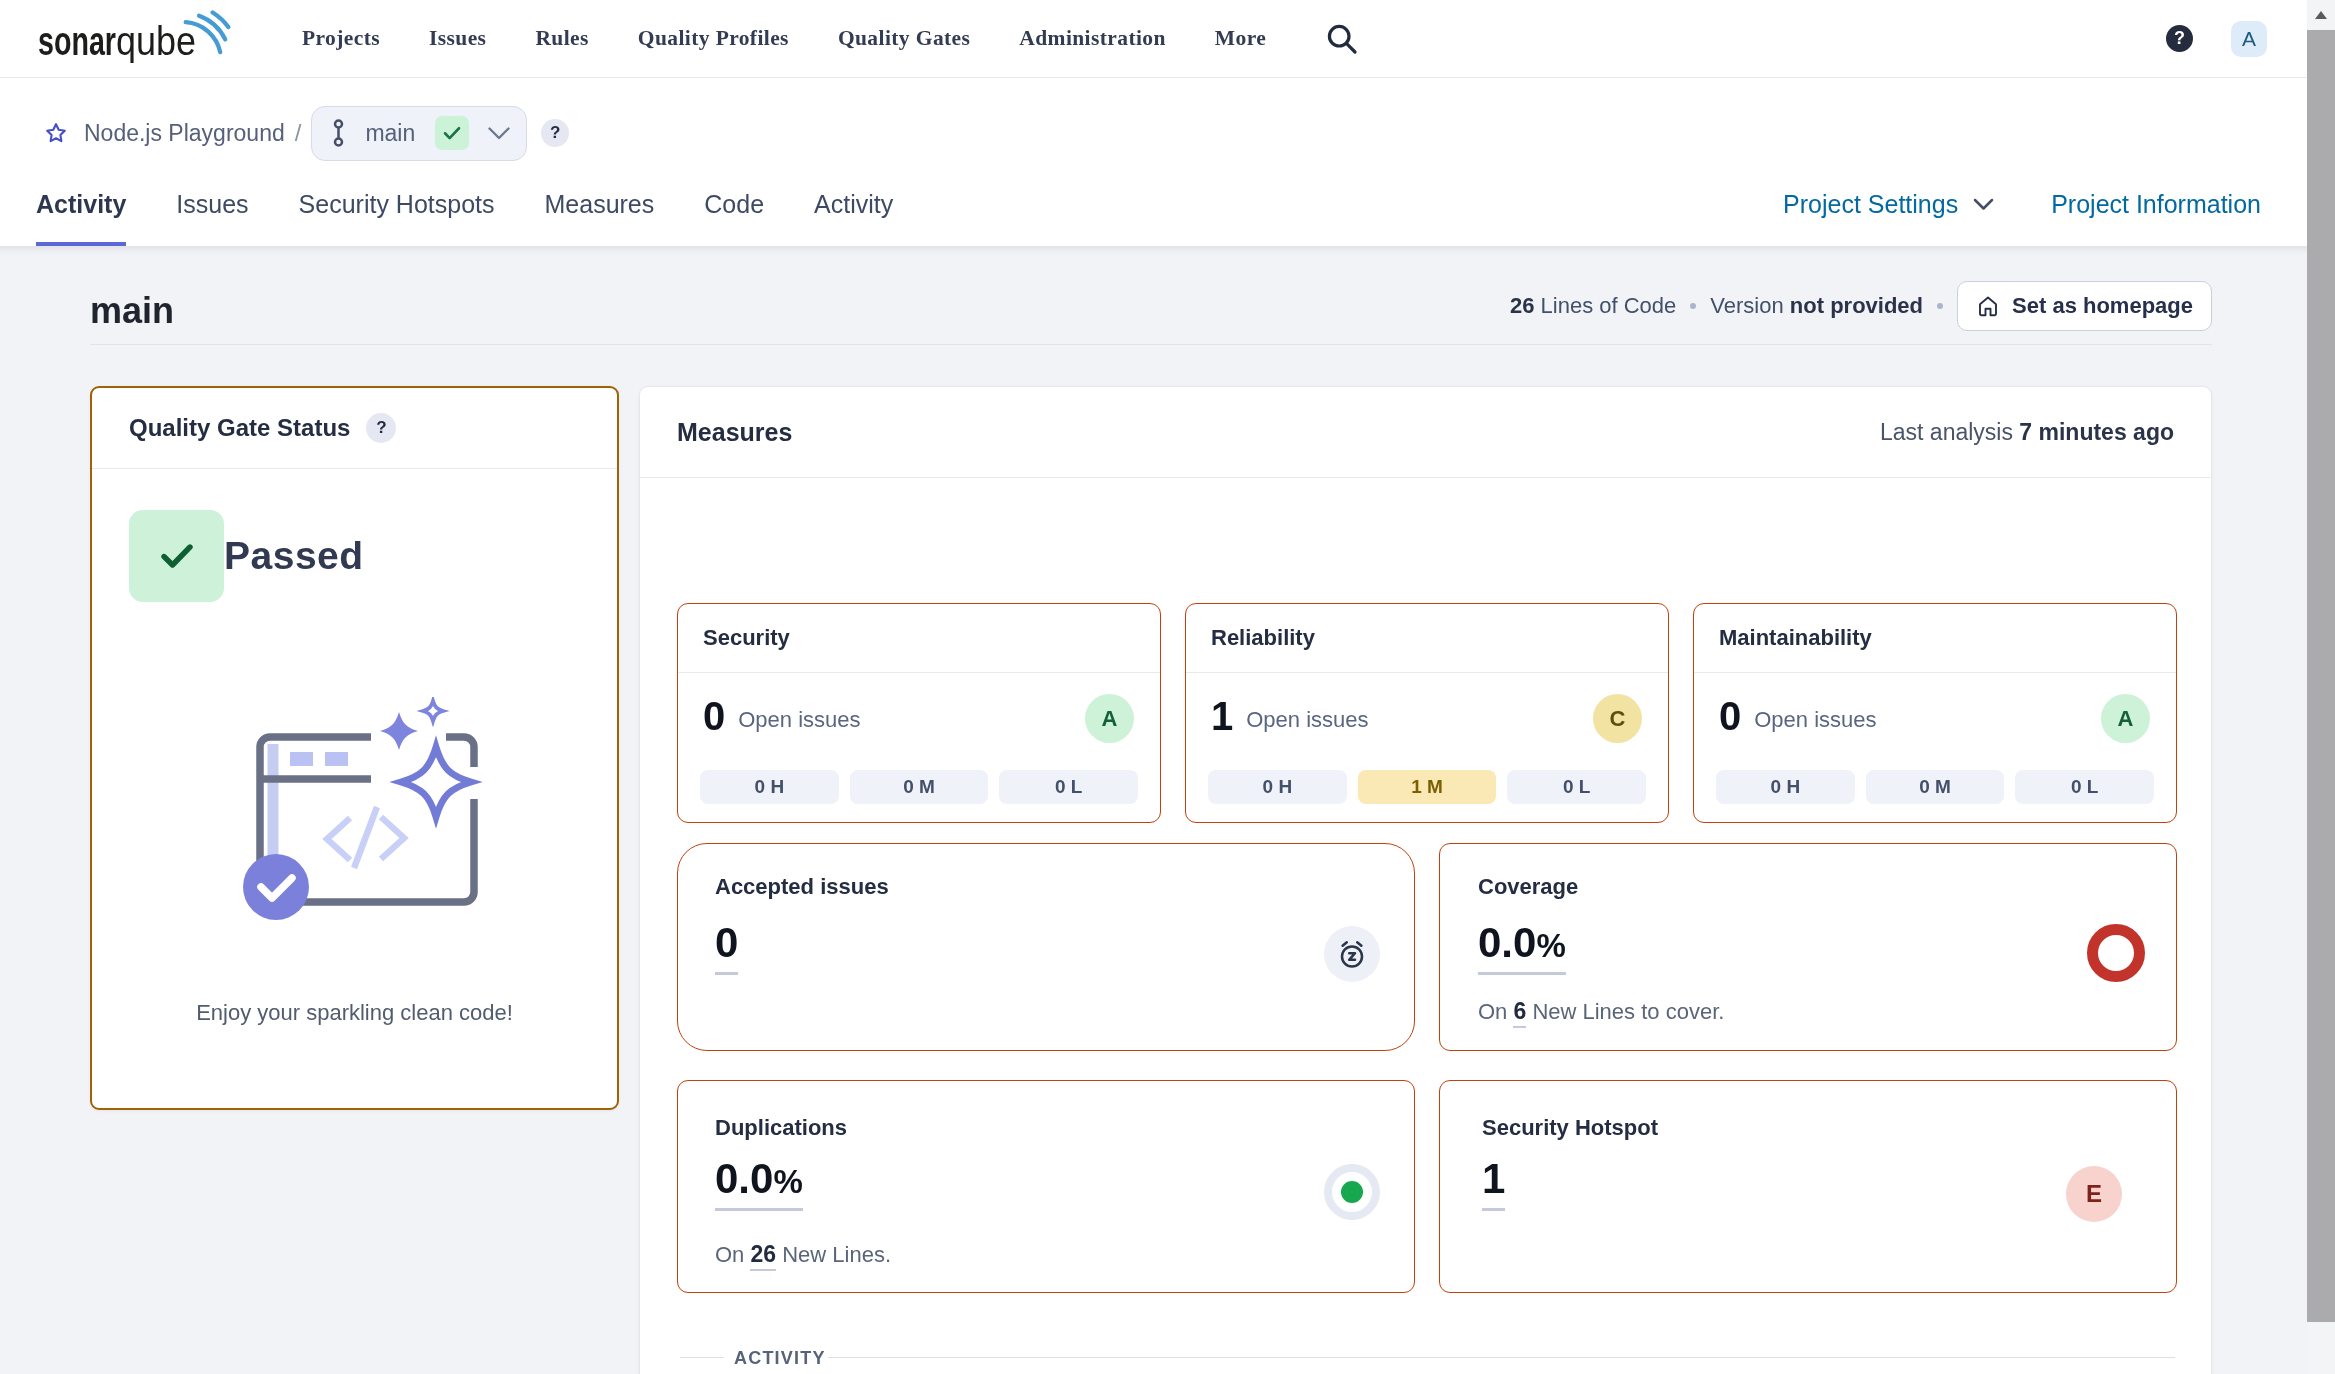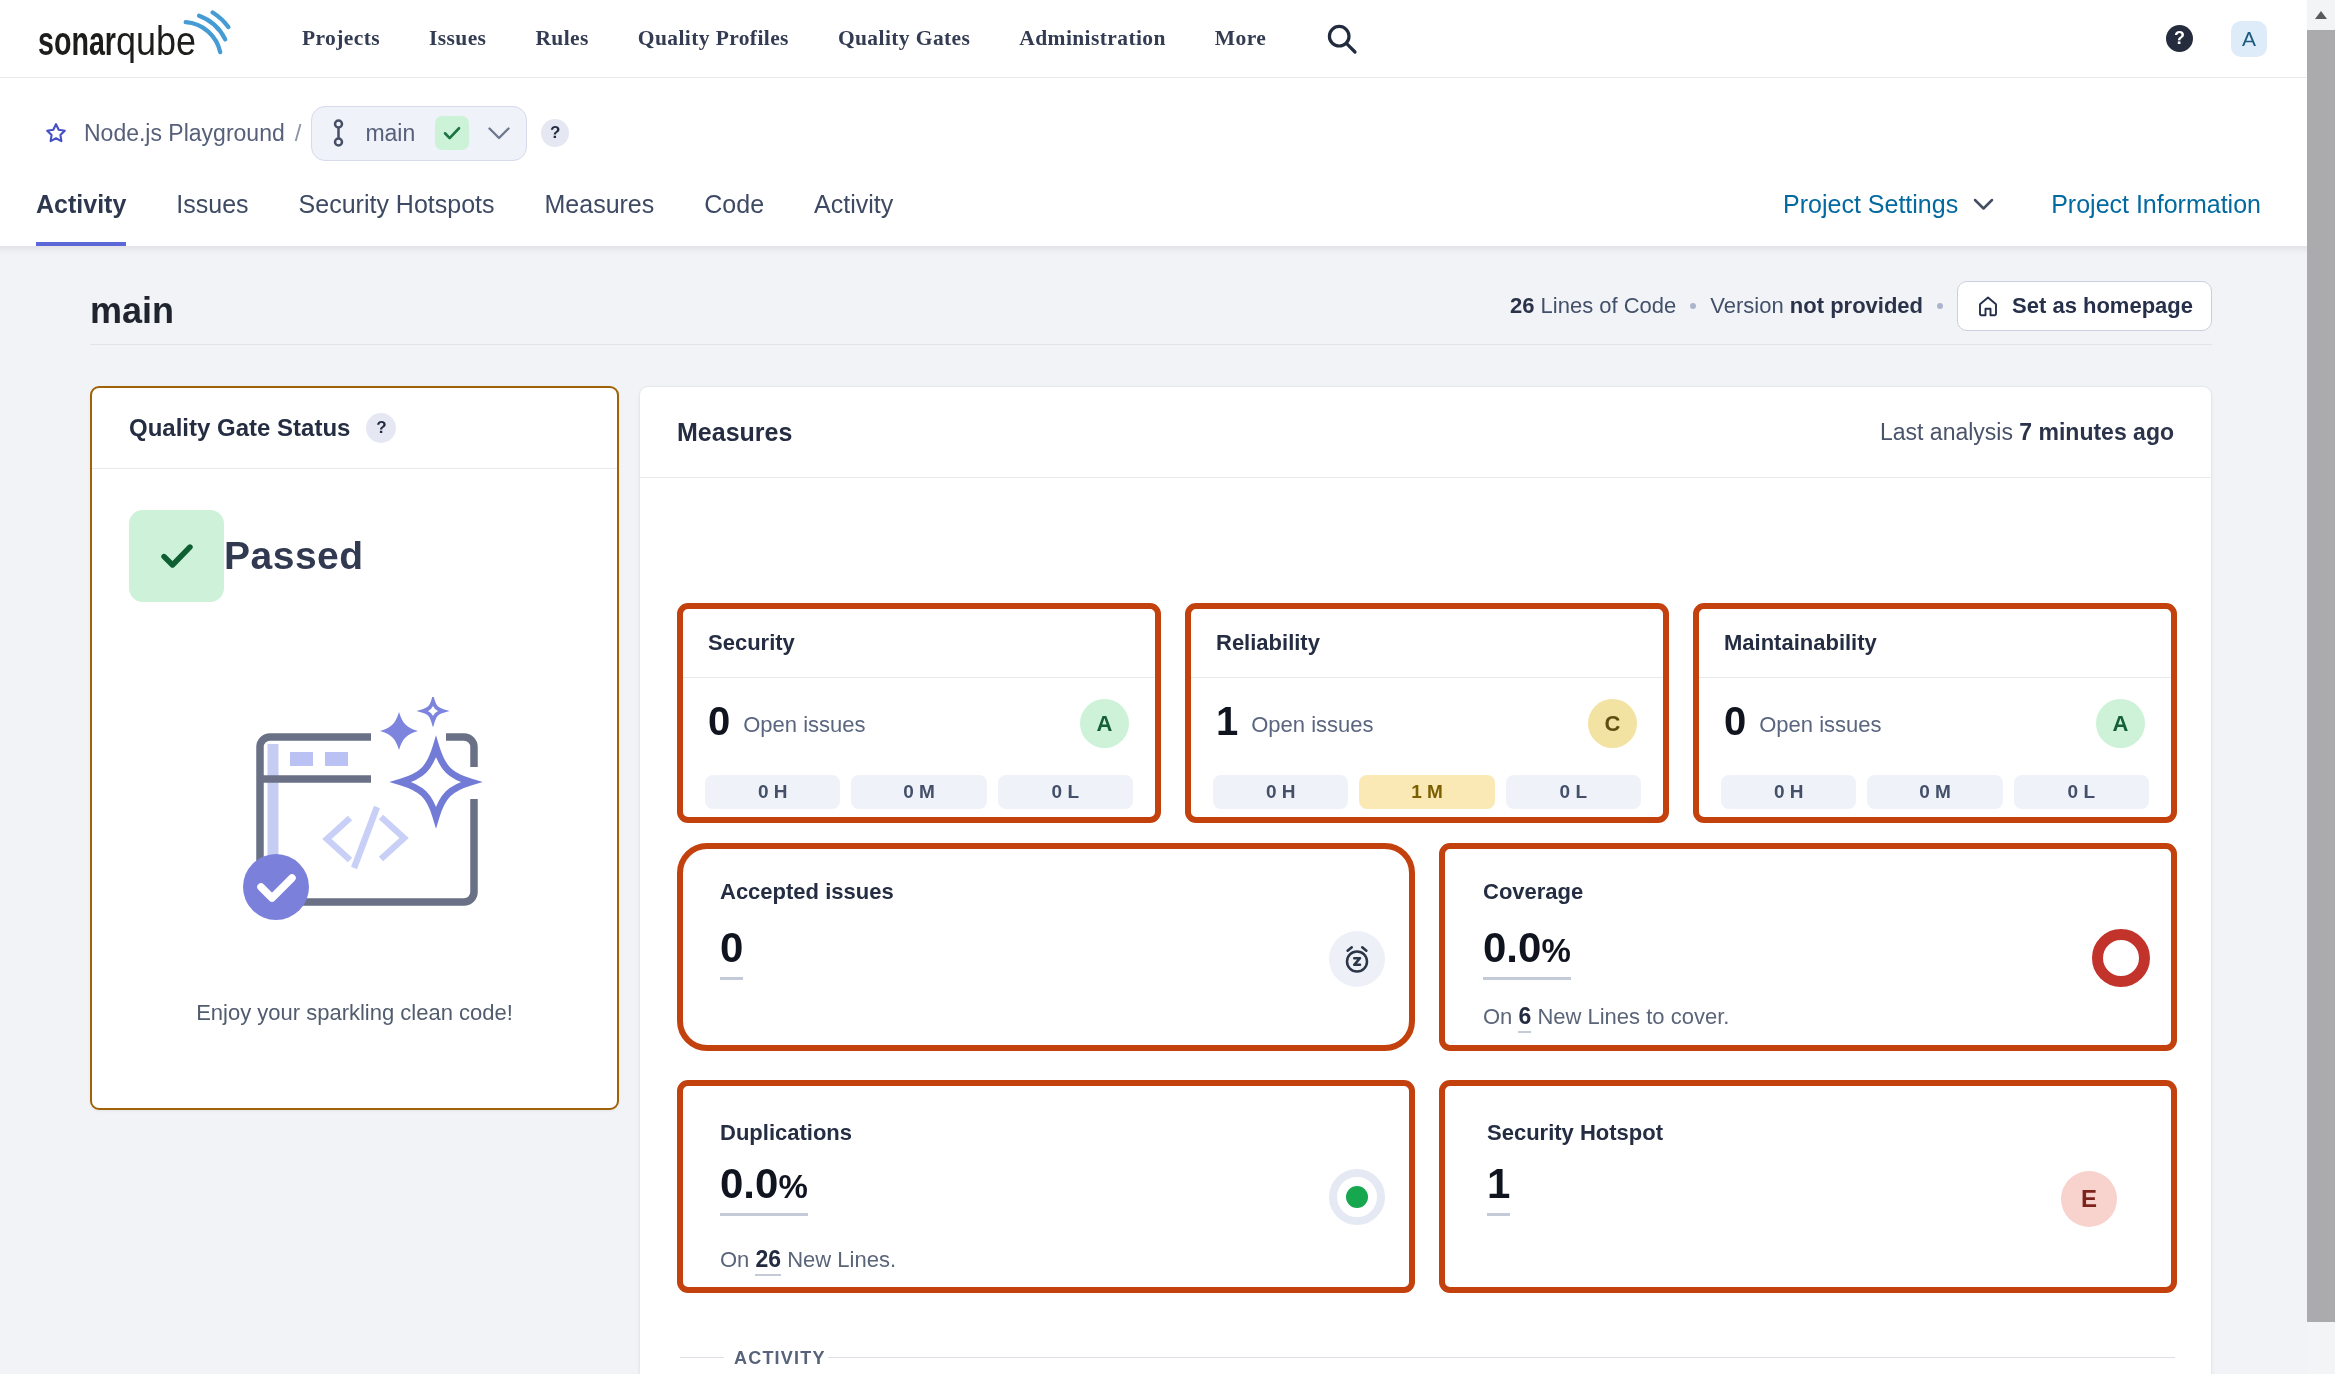--- a/index.html
+++ b/index.html
@@ -52,21 +52,21 @@
 .measures { position:absolute; left:639px; top:140px; width:1573px; height:1200px; background:#fff; border:1px solid #e7e8ec; border-radius:9px; box-shadow:0 1px 3px rgba(30,40,60,0.06); }
 .m-head { height:91px; border-bottom:1px solid #e8e9ed; display:flex; align-items:center; justify-content:space-between; padding:0 37px; }
 .m-head .t { font-size:25px; font-weight:bold; color:#242d42; }
 .m-head .la { font-size:23px; color:#49536a; }
 .m-head .la b { color:#2a3349; }
 .m-tabs { position:absolute; left:0; top:91px; width:100%; height:89px; }
 .m-tabs .baseline { position:absolute; left:0; top:88px; width:100%; height:1px; background:#e9eaee; }
 .mtab1 { position:absolute; left:30px; top:25px; width:133px; height:64px; display:flex; align-items:center; justify-content:center; font-size:21px; font-weight:bold; color:#49536a; }
 .mtab2 { position:absolute; left:168px; top:25px; width:167px; height:65px; background:#fff; border-left:1px solid #e4e5ea; border-right:1px solid #e4e5ea; border-top:4px solid #4553cb; display:flex; align-items:center; justify-content:center; font-size:21px; font-weight:bold; color:#4a58d0; }
 
-.mcard { position:absolute; background:#fff; border:6px solid #c2410c; border-radius:11px; }
+.mcard { position:absolute; background:#fff; border:1px solid #c2410c; border-radius:11px; }
 .mcard .mh { height:69px; border-bottom:1px solid #e8e9ed; display:flex; align-items:center; padding:0 25px; font-size:22px; font-weight:bold; color:#242d42; }
 .open-row { position:absolute; left:25px; top:91px; display:flex; align-items:baseline; }
 .open-row .num { font-size:40px; font-weight:bold; color:#10141f; line-height:42px; }
 .open-row .lbl { font-size:22px; color:#5a6680; margin-left:13px; position:relative; top:-3px; }
 .rating { position:absolute; border-radius:50%; display:flex; align-items:center; justify-content:center; font-weight:bold; }
 .rating.r49 { width:49px; height:49px; font-size:22px; }
 .rating.rA { background:#cdf2d8; color:#15603a; }
 .rating.rC { background:#f2e3a2; color:#5e4e10; }
 .rating.rE { background:#f8d2cc; color:#7c241b; }
 .chips { position:absolute; left:22px; right:22px; top:166px; display:flex; gap:11px; }

